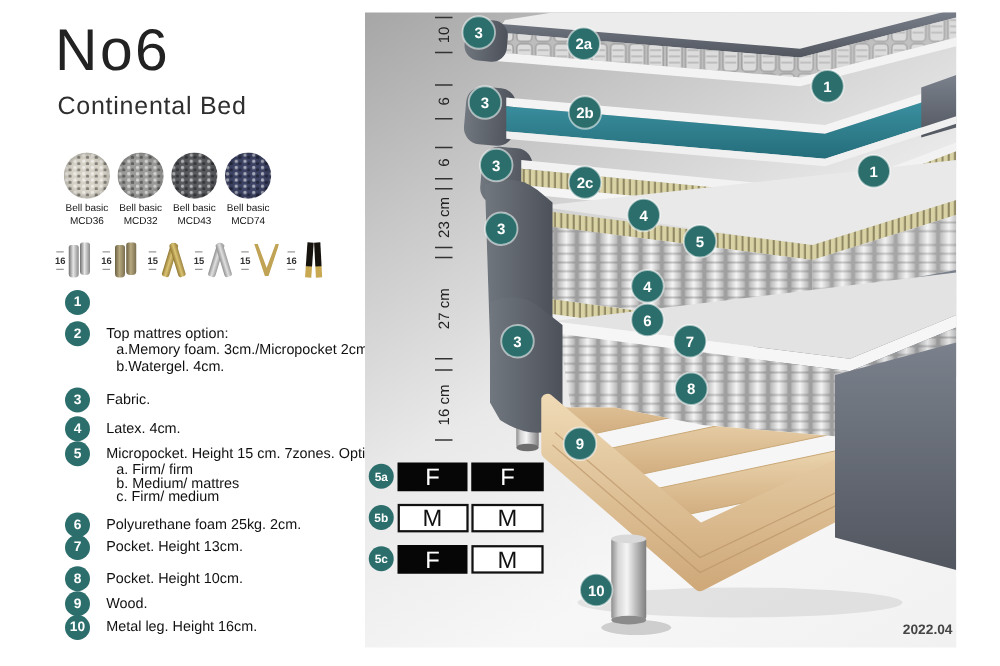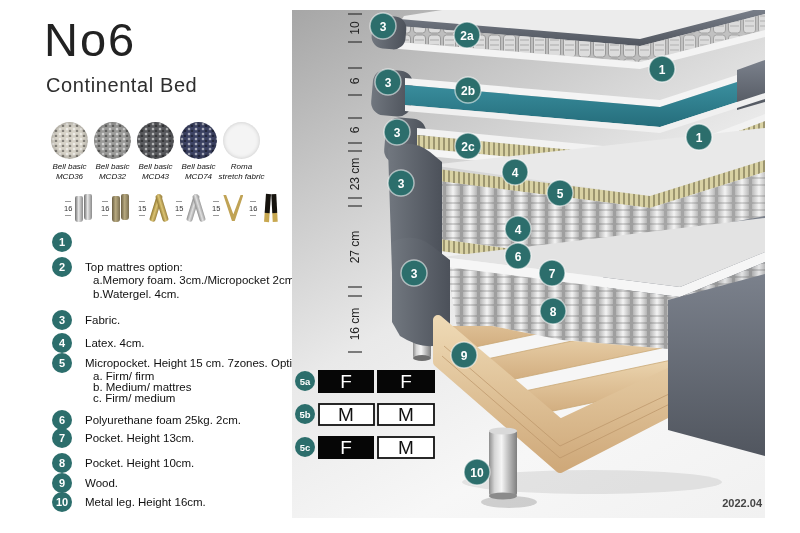--- a/index.html
+++ b/index.html
@@ -17,26 +17,26 @@
   .fab .dot{width:37px;height:37px;border-radius:50%;
         background-image:
           radial-gradient(circle at 2px 2px, rgba(255,255,255,.55) 1px, transparent 1.7px),
           radial-gradient(circle at 5px 4px, rgba(0,0,0,.38) 1px, transparent 1.7px);
         background-size:7px 5px;box-shadow:inset 0 0 5px rgba(0,0,0,.35);}
   .sw0 .dot{background-color:#d6d2c7;}
   .sw1 .dot{background-color:#9b9b99;}
   .sw2 .dot{background-color:#595a5e;}
   .sw3 .dot{background-color:#3c4263;}
   .sw4 .dot{background-color:#f4f4f4;background-image:none;box-shadow:inset 0 0 4px rgba(0,0,0,.18);}
-  .fab .lbl{margin-top:3px;font-size:8px;line-height:9.5px;text-align:center;color:#111;white-space:nowrap;font-style:italic;}
+  .fab .lbl{margin-top:3px;font-size:8px;line-height:9.5px;text-align:center;color:#111;white-space:nowrap;}
 
   .legsrow{position:absolute;left:44px;top:186px;display:flex;}
   .leg{width:37px;height:44px;display:flex;align-items:center;gap:2px;}
   .legnum{display:flex;flex-direction:column;align-items:center;gap:2px;
-          font-size:7.5px;font-weight:normal;color:#333;margin-left:20px;}
+          font-size:7.5px;font-weight:bold;color:#333;}
   .tick{display:block;width:6px;height:1px;background:#9a9a9a;}
   .leg-icon{position:relative;width:22px;height:32px;}
   .leg-icon span{position:absolute;}
   .cyl-s span{width:8px;height:26px;border-radius:2px 2px 3px 3px;
       background:linear-gradient(90deg,#6f6f6f,#e6e6e6 45%,#8a8a8a);}
   .cyl-s .b1{left:1px;top:4px;} .cyl-s .b2{left:10px;top:2px;}
   .cyl-w span{width:8px;height:26px;border-radius:2px 2px 3px 3px;
       background:linear-gradient(90deg,#6b5f43,#b7a97f 45%,#7a6e50);}
   .cyl-w .b1{left:1px;top:4px;} .cyl-w .b2{left:10px;top:2px;}
   .twist span{width:6px;height:28px;top:2px;border-radius:2px;}
@@ -98,27 +98,20 @@
           <div>MCD43</div>
         </div>
     </div>
     <div class="fab sw3">
       <div class="dot"></div>
       <div class="lbl">
           <div>Bell basic</div>
           <div>MCD74</div>
         </div>
     </div>
-    <div class="fab sw4">
-      <div class="dot"></div>
-      <div class="lbl">
-          <div>Roma</div>
-          <div>stretch fabric</div>
-        </div>
-    </div>
   </div>
 
   <div class="legsrow">
     <div class="leg">
       <div class="legnum">
           <span class="tick"></span>
           <span>16</span>
           <span class="tick"></span>
         </div>
       <div class="leg-icon cyl-s">

